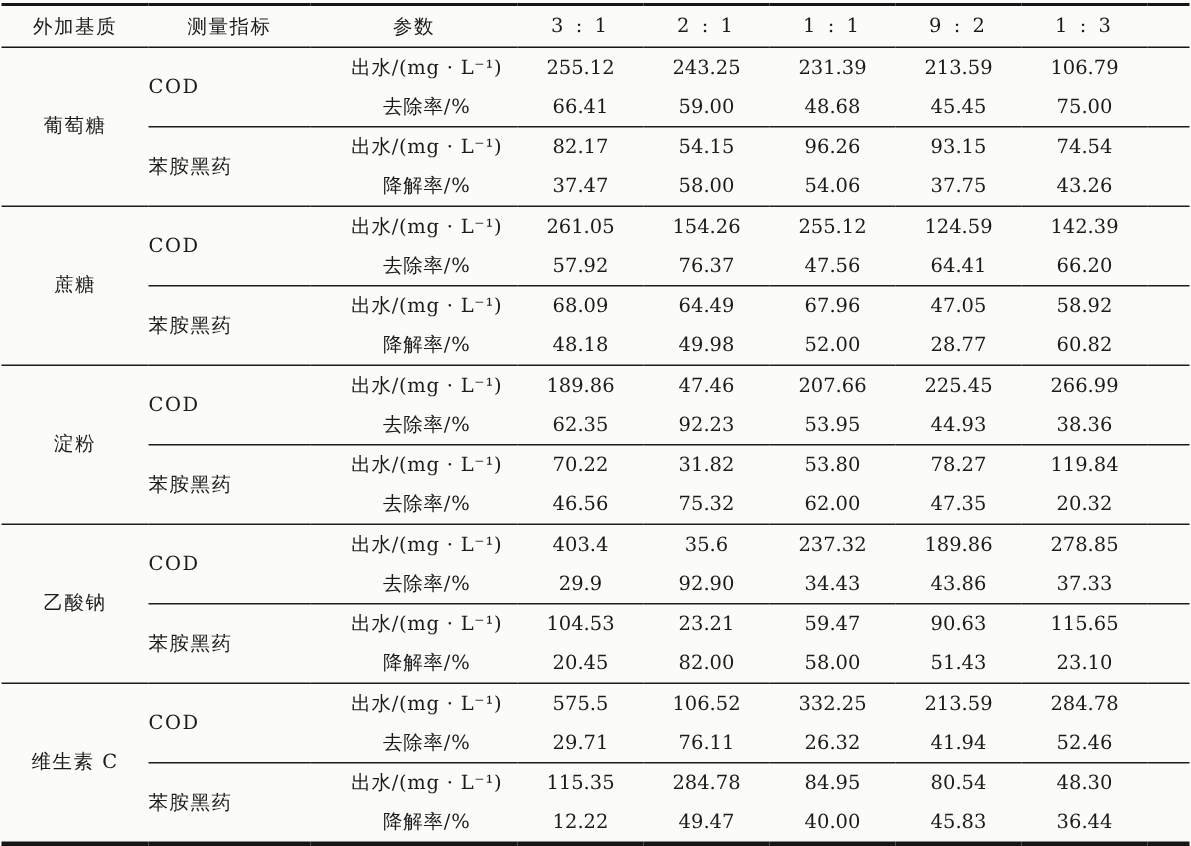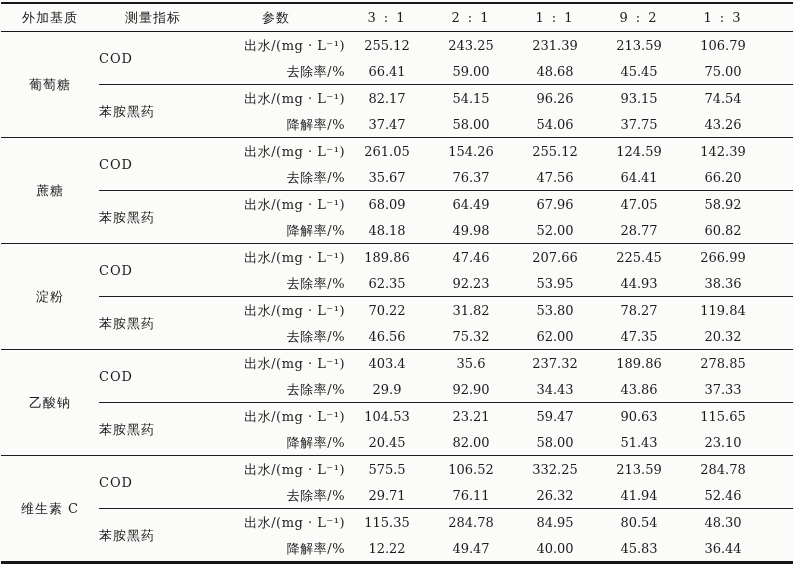--- a/index.html
+++ b/index.html
@@ -49,21 +49,21 @@
   }
   td.c-sub {
     text-align: center;
     letter-spacing: 1px;
   }
   td.c-ind {
     text-align: left;
     letter-spacing: 1px;
   }
   td.c-param {
-    text-align: right;
+    text-align: center;
     padding-left: 17px;
     letter-spacing: 0.5px;
   }
   td.c-val {
     text-align: center;
     font-family: "DejaVu Serif", "Liberation Serif", serif;
   }
   tr.group-sep > td { border-top: 1px solid #1d1d1d; }
   tr.ind-sep  > td { border-top: 1px solid #1d1d1d; }
 </style>
@@ -142,21 +142,21 @@
           <td class="c-param">出水/(mg · L⁻¹)</td>
           <td class="c-val">261.05</td>
           <td class="c-val">154.26</td>
           <td class="c-val">255.12</td>
           <td class="c-val">124.59</td>
           <td class="c-val">142.39</td>
           <td class="c-spacer"></td>
         </tr>
         <tr>
           <td class="c-param">去除率/%</td>
-          <td class="c-val">35.67</td>
+          <td class="c-val">57.92</td>
           <td class="c-val">76.37</td>
           <td class="c-val">47.56</td>
           <td class="c-val">64.41</td>
           <td class="c-val">66.20</td>
           <td class="c-spacer"></td>
         </tr>
         <tr class="ind-sep">
           <td class="c-ind" rowspan="2">苯胺黑药</td>
           <td class="c-param">出水/(mg · L⁻¹)</td>
           <td class="c-val">68.09</td>

